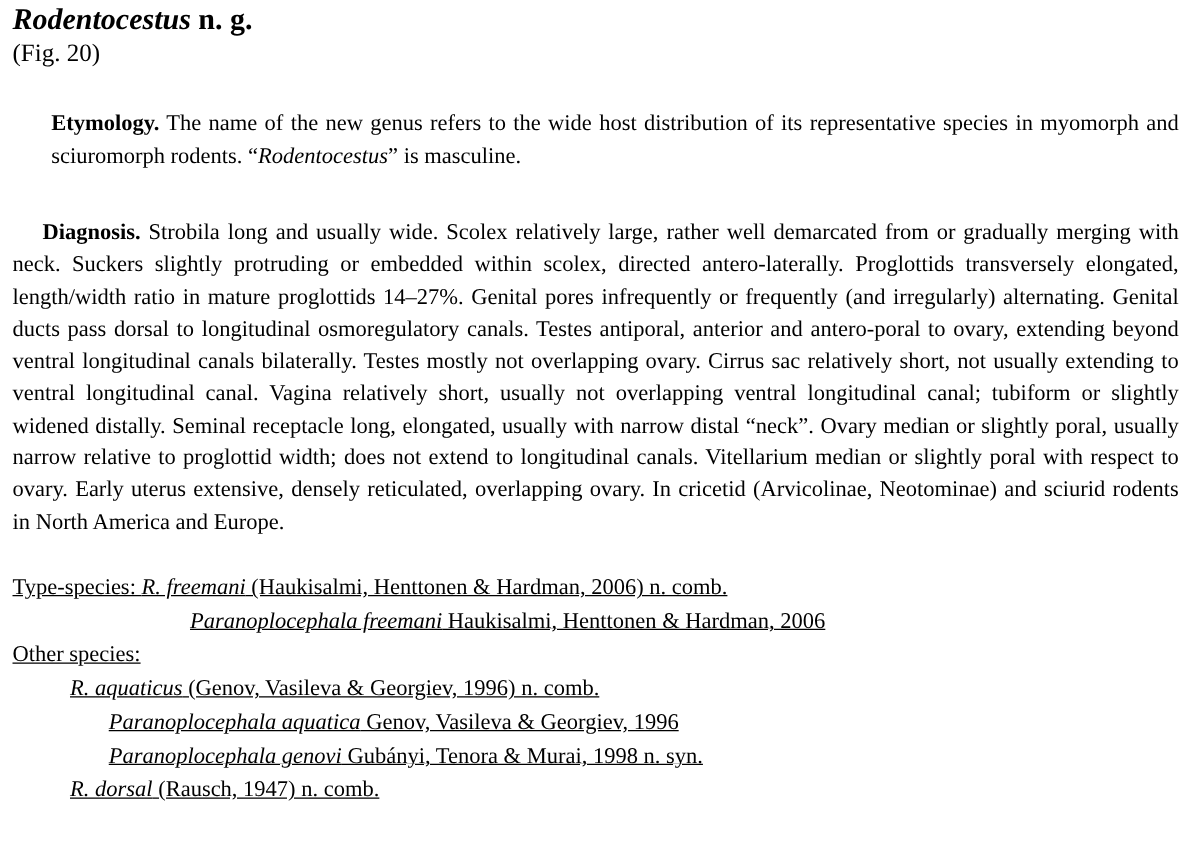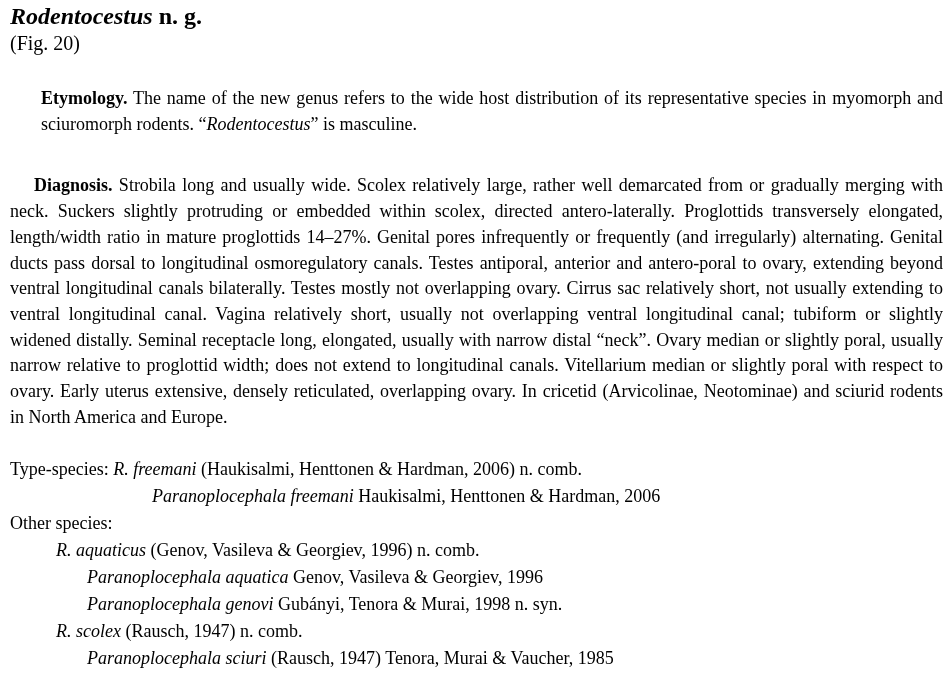--- a/index.html
+++ b/index.html
@@ -32,20 +32,21 @@
     text-align: justify;
   }
   .para-etym { margin-top: 29px; margin-left: 31px; }
   .para-diag { text-indent: 24px; margin-top: 36px; }
   .run-bold { font-weight: bold; }
   em { font-style: italic; }
   .species {
     margin-top: 26px;
     font-size: 18px;
     line-height: 27px;
+    text-decoration: underline;
   }
   .sline { white-space: nowrap; }
   .ind-1 { padding-left: 46px; }
   .ind-2 { padding-left: 77px; }
   .ind-tsp { padding-left: 142px; }
 </style>
 </head>
 <body>
 
 <div class="page">
@@ -58,17 +59,16 @@
 
   <p class="para para-diag"><span class="run-bold">Diagnosis.</span><span> Strobila long and usually wide. Scolex relatively large, rather well demarcated from or gradually merging with neck. Suckers slightly protruding or embedded within scolex, directed antero-laterally. Proglottids transversely elongated, length/width ratio in mature proglottids 14–27%. Genital pores infrequently or frequently (and irregularly) alternating. Genital ducts pass dorsal to longitudinal osmoregulatory canals. Testes antiporal, anterior and antero-poral to ovary, extending beyond ventral longitudinal canals bilaterally. Testes mostly not overlapping ovary. Cirrus sac relatively short, not usually extending to ventral longitudinal canal. Vagina relatively short, usually not overlapping ventral longitudinal canal; tubiform or slightly widened distally. Seminal receptacle long, elongated, usually with narrow distal “neck”. Ovary median or slightly poral, usually narrow relative to proglottid width; does not extend to longitudinal canals. Vitellarium median or slightly poral with respect to ovary. Early uterus extensive, densely reticulated, overlapping ovary. In cricetid (Arvicolinae, Neotominae) and sciurid rodents in North America and Europe.</span></p>
 
   <div class="species">
     <div class="sline"><span>Type-species: </span><em>R. freemani</em><span> (Haukisalmi, Henttonen &amp; Hardman, 2006) n. comb.</span></div>
     <div class="sline ind-tsp"><span></span><em>Paranoplocephala freemani</em><span> Haukisalmi, Henttonen &amp; Hardman, 2006</span></div>
     <div class="sline"><span>Other species:</span><em></em><span></span></div>
     <div class="sline ind-1"><span></span><em>R. aquaticus</em><span> (Genov, Vasileva &amp; Georgiev, 1996) n. comb.</span></div>
     <div class="sline ind-2"><span></span><em>Paranoplocephala aquatica</em><span> Genov, Vasileva &amp; Georgiev, 1996</span></div>
     <div class="sline ind-2"><span></span><em>Paranoplocephala genovi</em><span> Gubányi, Tenora &amp; Murai, 1998 n. syn.</span></div>
-    <div class="sline ind-1"><span></span><em>R. scolex</em><span> (Rausch, 1947) n. comb.</span></div>
-    <div class="sline ind-2"><span></span><em>Paranoplocephala sciuri</em><span> (Rausch, 1947) Tenora, Murai &amp; Vaucher, 1985</span></div>
+    <div class="sline ind-1"><span></span><em>R. dorsal</em><span> (Rausch, 1947) n. comb.</span></div>
   </div>
 
 </div>
 
 </body></html>

